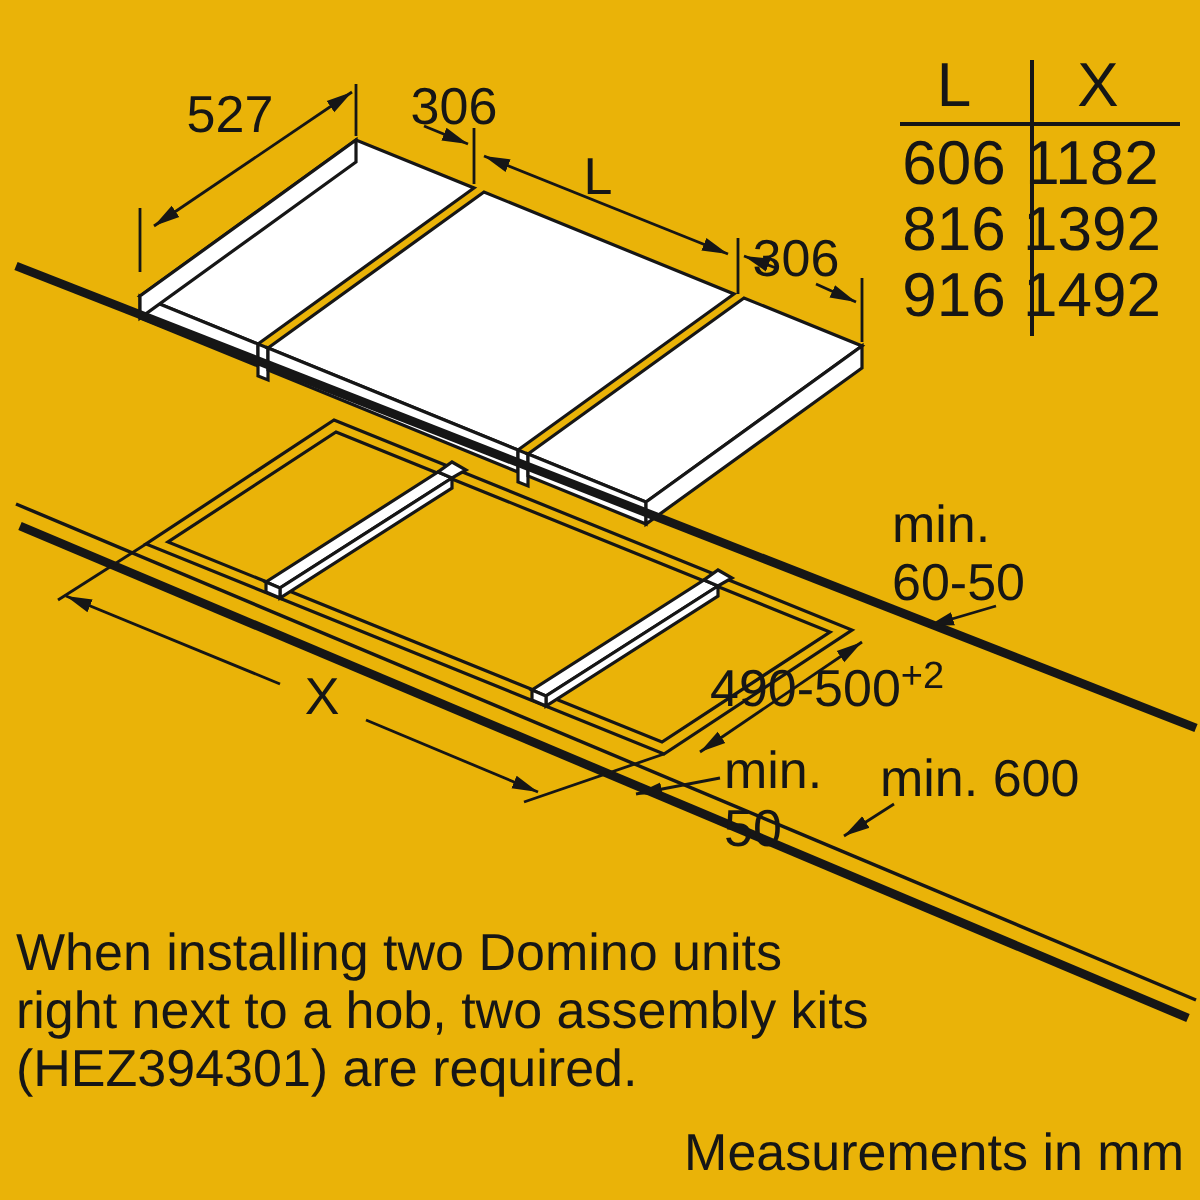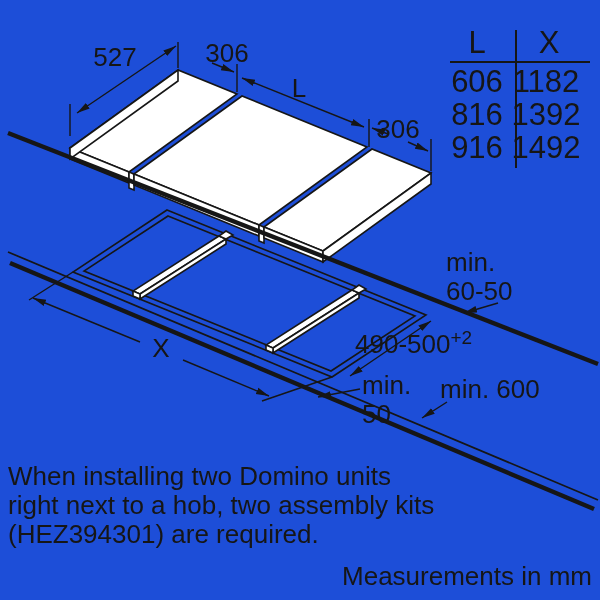--- a/index.html
+++ b/index.html
@@ -1,16 +1,16 @@
 <!DOCTYPE html>
 <html><head>
 <meta charset="utf-8">
 <style>
   html,body{margin:0;padding:0;background:#fff;}
-  .canvas{width:600px;height:600px;background:#1d4ed8;position:relative;overflow:hidden;}
+  .canvas{width:600px;height:600px;background:#eab308;position:relative;overflow:hidden;}
   svg{display:block;}
   text{font-family:"Liberation Sans","DejaVu Sans",sans-serif;fill:#161616;}
   .dim{font-size:26px;}
   .dim-sup{font-size:19px;}
   .tbl{font-size:31px;}
   .note{font-size:26px;}
   .ln{stroke:#161616;stroke-width:1.6;fill:none;}
   .face{stroke:#161616;stroke-width:1.6;fill:#ffffff;}
   .thick{stroke:#161616;stroke-width:4.4;fill:none;stroke-linecap:butt;}
   .thin{stroke:#161616;stroke-width:1.7;fill:none;}

